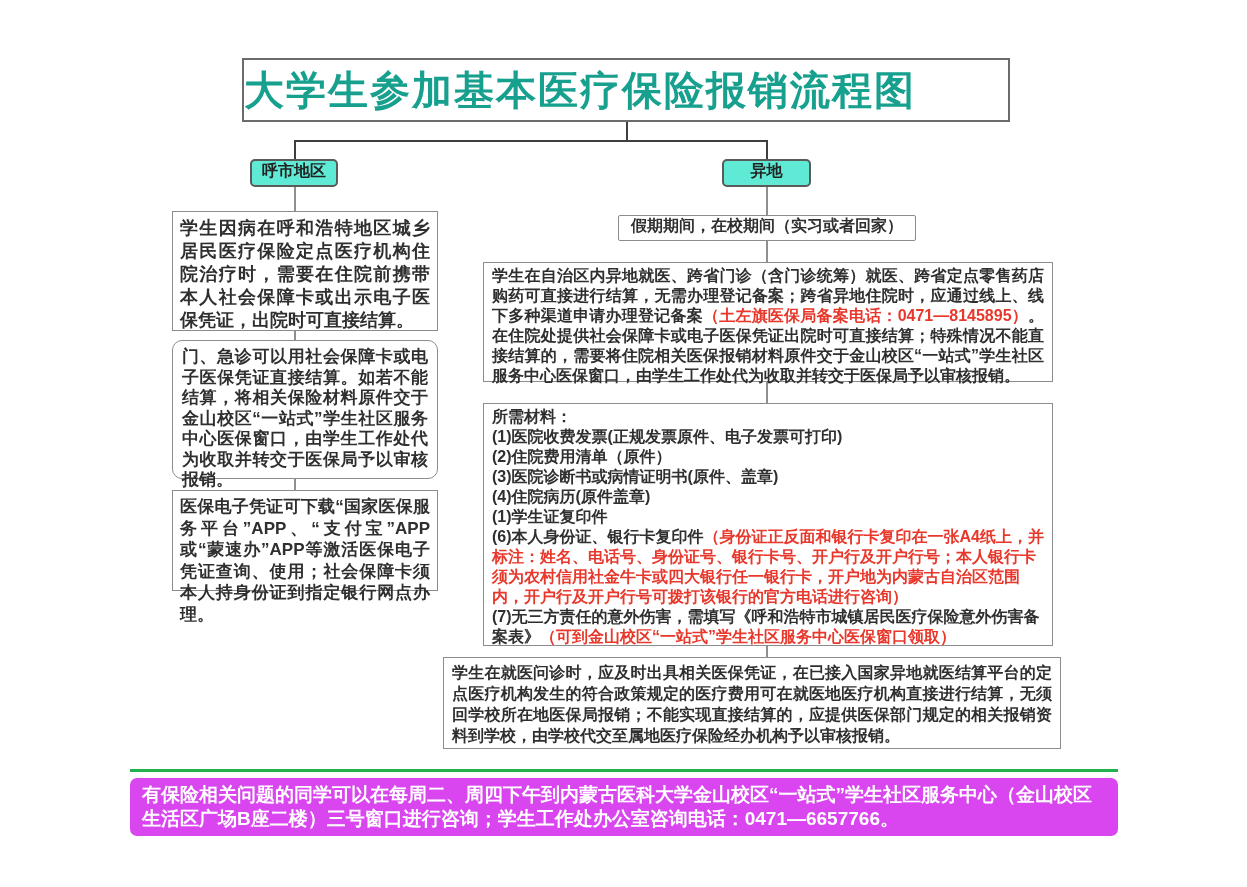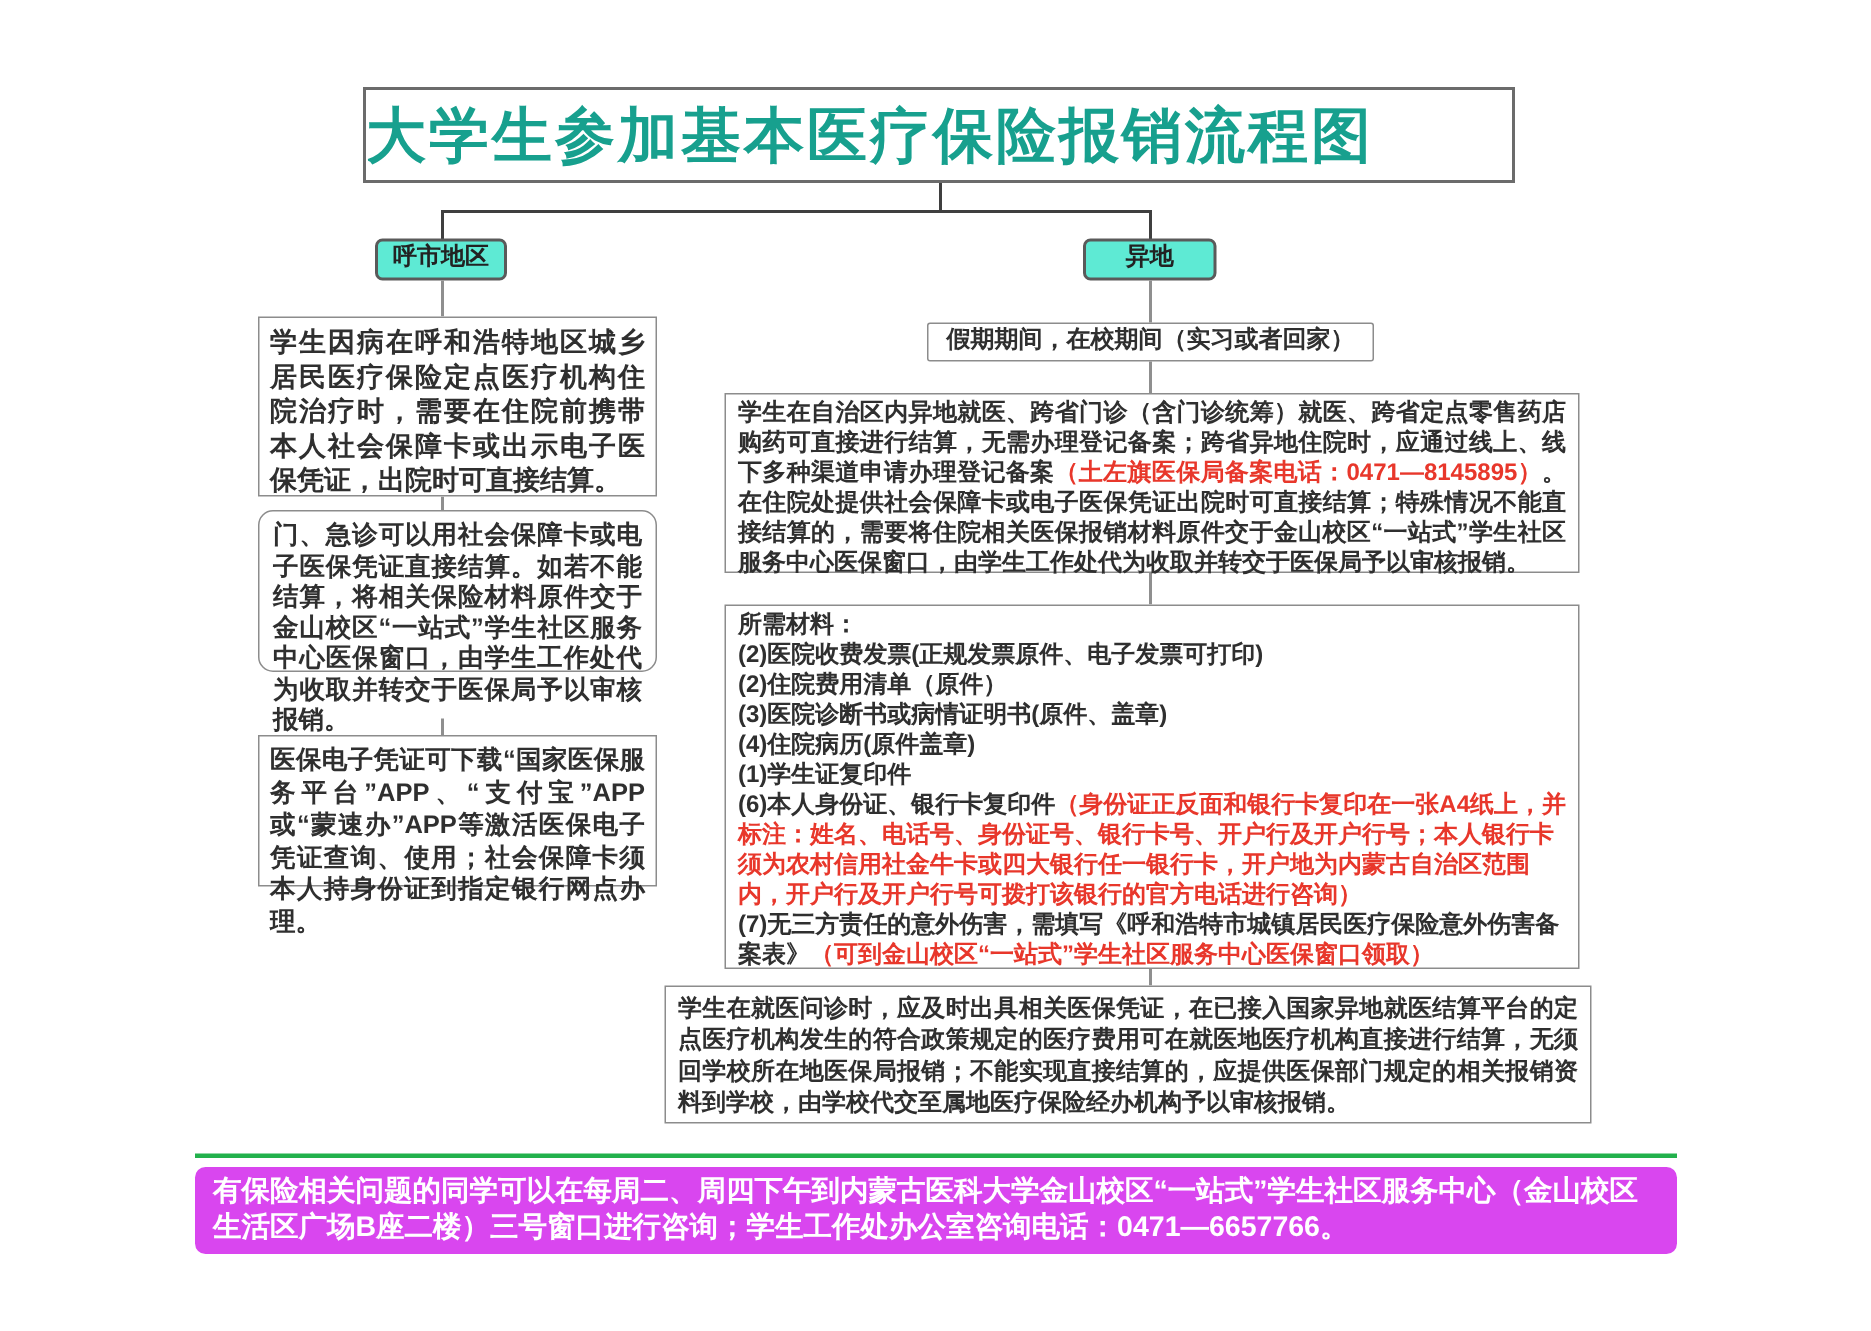--- a/index.html
+++ b/index.html
@@ -23,21 +23,21 @@
   }
   .branch-left  { left:250px; top:159px; width:88px; }
   .branch-right { left:722px; top:159px; width:89px; }
 
   .flow-box {
     position:absolute; border:1px solid #8c8c8c; background:#fff;
     color:#2f2f2f; font-weight:600; text-align:justify;
   }
   .lbox { left:172px; width:266px; font-size:18px; line-height:23px; padding:5px 7px; }
   .lbox1 { top:211px; height:120px; }
-  .lbox2 { top:340px; height:108px; border-radius:10px; padding:6px 9px; font-size:17px; line-height:20.5px; }
+  .lbox2 { top:340px; height:139px; border-radius:10px; padding:6px 9px; font-size:17px; line-height:20.5px; }
   .lbox3 { top:490px; height:101px; font-size:17px; line-height:21.5px; }
 
   .holiday-box {
     position:absolute; left:618px; top:215px; width:298px; height:26px;
     border:1px solid #8c8c8c; background:#fff; border-radius:2px;
     display:flex; justify-content:center;
     font-size:16px; font-weight:600; color:#2f2f2f; white-space:nowrap;
   }
 
   .rbox { left:483px; width:570px; font-size:16px; line-height:20px; padding:3px 8px; }
@@ -97,21 +97,21 @@
   <div class="holiday-box">
     <span>假期期间，在校期间（实习或者回家）</span>
   </div>
 
   <div class="flow-box rbox settle-box">
     <span>学生在自治区内异地就医、跨省门诊（含门诊统筹）就医、跨省定点零售药店购药可直接进行结算，无需办理登记备案；跨省异地住院时，应通过线上、线下多种渠道申请办理登记备案</span><span class="red">（土左旗医保局备案电话：0471—8145895）</span><span>。在住院处提供社会保障卡或电子医保凭证出院时可直接结算；特殊情况不能直接结算的，需要将住院相关医保报销材料原件交于金山校区“一站式”学生社区服务中心医保窗口，由学生工作处代为收取并转交于医保局予以审核报销。</span>
   </div>
 
   <div class="flow-box rbox materials-box">
     <div>所需材料：</div>
-    <div>(2)医院收费发票(正规发票原件、电子发票可打印)</div>
+    <div>(1)医院收费发票(正规发票原件、电子发票可打印)</div>
     <div>(2)住院费用清单（原件）</div>
     <div>(3)医院诊断书或病情证明书(原件、盖章)</div>
     <div>(4)住院病历(原件盖章)</div>
     <div>(1)学生证复印件</div>
     <div><span>(6)本人身份证、银行卡复印件</span><span class="red">（身份证正反面和银行卡复印在一张A4纸上，并标注：姓名、电话号、身份证号、银行卡号、开户行及开户行号；本人银行卡须为农村信用社金牛卡或四大银行任一银行卡，开户地为内蒙古自治区范围内，开户行及开户行号可拨打该银行的官方电话进行咨询）</span></div>
     <div><span>(7)无三方责任的意外伤害，需填写《呼和浩特市城镇居民医疗保险意外伤害备案表》</span><span class="red">（可到金山校区“一站式”学生社区服务中心医保窗口领取）</span></div>
   </div>
 
   <div class="flow-box rbox bottom-box">
     <span>学生在就医问诊时，应及时出具相关医保凭证，在已接入国家异地就医结算平台的定点医疗机构发生的符合政策规定的医疗费用可在就医地医疗机构直接进行结算，无须回学校所在地医保局报销；不能实现直接结算的，应提供医保部门规定的相关报销资料到学校，由学校代交至属地医疗保险经办机构予以审核报销。</span>

